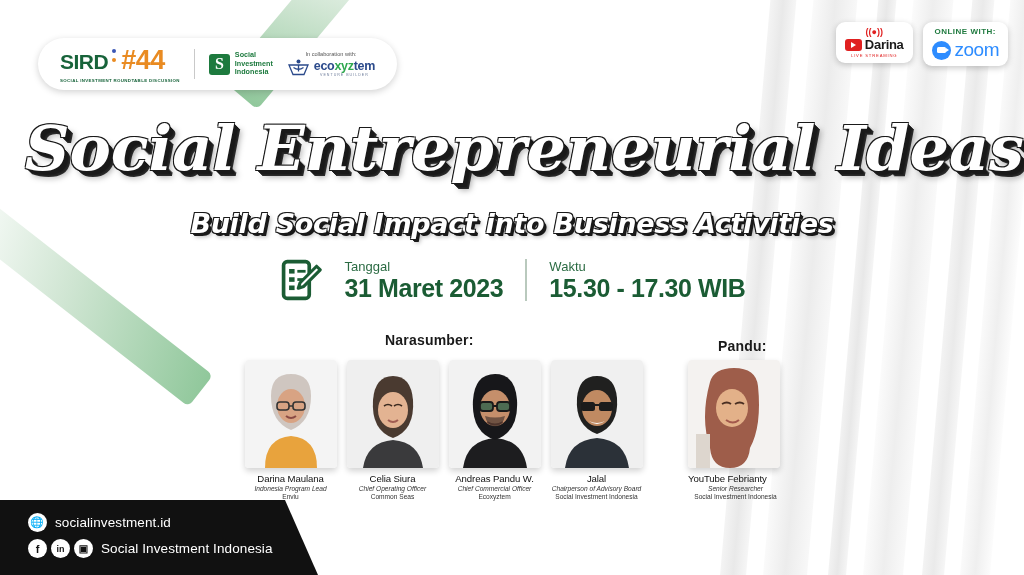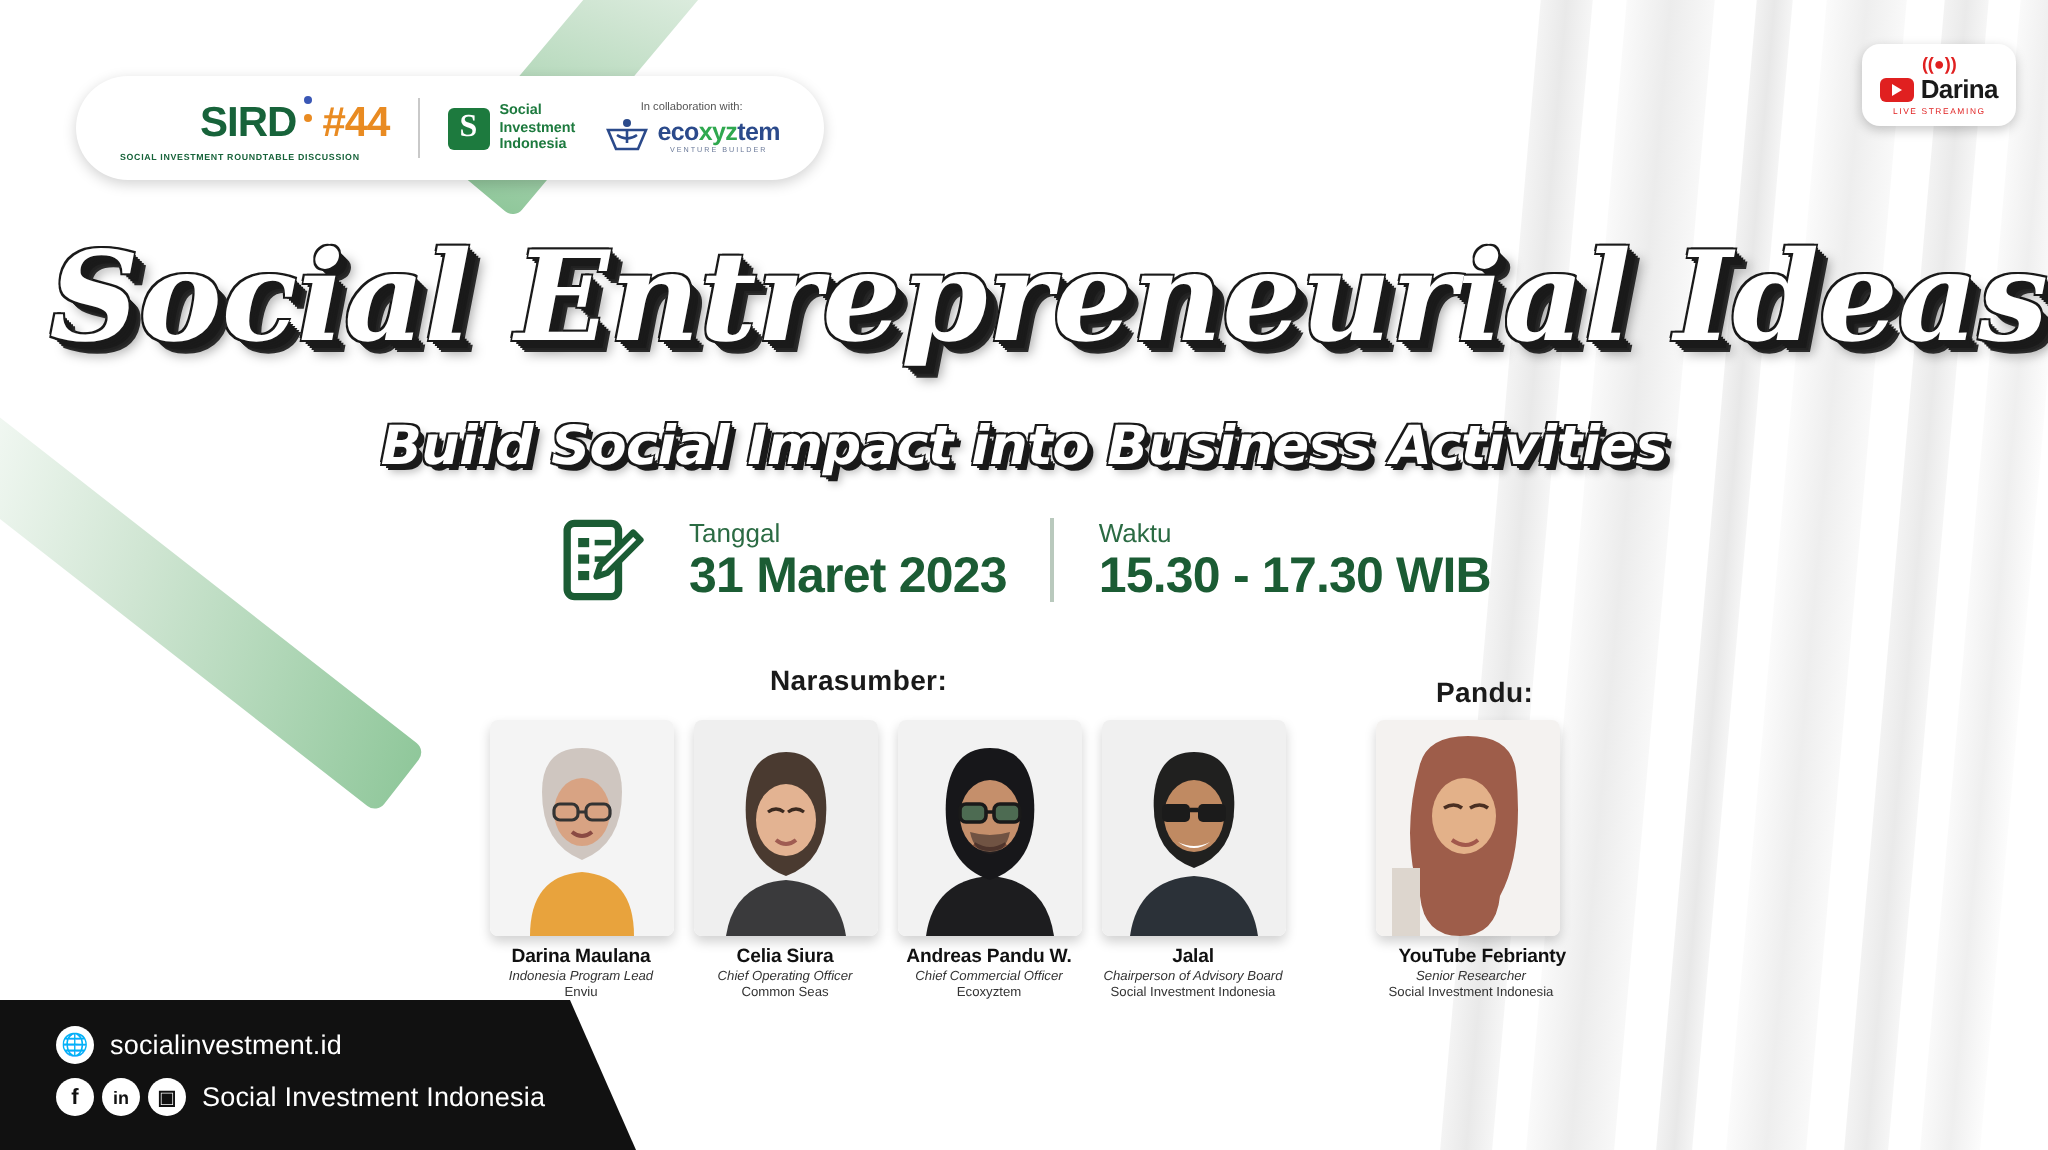--- a/index.html
+++ b/index.html
@@ -70,37 +70,37 @@
     height: 52px;
     background: #ffffff;
     border-radius: 26px;
     box-shadow: 0 2px 7px rgba(0,0,0,0.18);
     display: flex;
     align-items: center;
     padding: 0 22px;
     gap: 14px;
   }
   .sird-block { display: flex; flex-direction: column; align-items: flex-start; }
-  .sird-row { display: flex; align-items: baseline; gap: 2px; margin-left: 40px; }
+  .sird-row { display: flex; align-items: baseline; gap: 2px; }
   .sird-word {
     font-weight: bold;
     font-size: 21px;
     color: #17633a;
     letter-spacing: -0.5px;
     font-family: "Liberation Sans", sans-serif;
   }
   .sird-dots { position: relative; width: 9px; height: 20px; }
   .sird-dots i {
     position: absolute; border-radius: 50%; display: block;
   }
   .sird-dots i.d1 { width: 4px; height: 4px; background: #3a57b5; left: 2px; top: 0px; }
   .sird-dots i.d2 { width: 4px; height: 4px; background: #e98b22; left: 2px; top: 9px; }
   .sird-num {
     font-weight: bold;
-    font-size: 21px;
+    font-size: 27px;
     color: #e98b22;
     letter-spacing: -0.5px;
   }
   .sird-sub {
     font-size: 4.4px;
     color: #17633a;
     letter-spacing: 0.35px;
     font-weight: bold;
     margin-top: 2px;
   }
@@ -214,22 +214,22 @@
   .people { position: absolute; top: 360px; left: 243px; display: flex; gap: 7px; }
   .person { width: 95px; display: flex; flex-direction: column; align-items: center; }
   .photo {
     width: 92px; height: 108px;
     border-radius: 4px;
     overflow: hidden;
     position: relative;
     box-shadow: 0 3px 6px rgba(0,0,0,0.18);
   }
   .person-name {
-    font-size: 9.6px; font-weight: bold; color: #111; margin-top: 5px;
-    text-align: right; letter-spacing: -0.1px; white-space: nowrap;
+    font-size: 9.6px; font-weight: normal; color: #111; margin-top: 5px;
+    text-align: left; letter-spacing: -0.1px; white-space: nowrap;
   }
   .person-role {
     font-size: 6.6px; font-style: italic; color: #333;
     text-align: center; line-height: 8px; margin-top: 1px;
   }
   .person-org { font-size: 6.6px; color: #333; text-align: center; line-height: 8px; }
 
   .host-wrap { position: absolute; top: 360px; left: 688px; width: 95px; }
   .host-wrap .person-name,
   .host-wrap .person-role,
@@ -312,20 +312,29 @@
     <div class="badge">
       <div class="yt-wave">((●))</div>
       <div class="yt-row">
         <span class="yt-play">
             <span></span>
           </span>
         <span class="yt-name">Darina</span>
       </div>
       <div class="yt-live">LIVE STREAMING</div>
     </div>
+    <div class="badge">
+      <div class="zoom-label">ONLINE WITH:</div>
+      <div class="zoom-row">
+        <span class="zoom-cam">
+            <span></span>
+          </span>
+        <span class="zoom-name">zoom</span>
+      </div>
+    </div>
   </div>
 
   <div class="title-main">Social Entrepreneurial Ideas</div>
   <div class="title-sub">Build Social Impact into Business Activities</div>
 
   <div class="when-row">
     <svg class="when-icon" viewBox="0 0 48 48">
       <rect x="5" y="4" width="28" height="40" rx="4" fill="none" stroke="#1b5c34" stroke-width="4"></rect>
       <rect x="11" y="12" width="6" height="5" fill="#1b5c34"></rect>
       <rect x="11" y="21" width="6" height="5" fill="#1b5c34"></rect>

